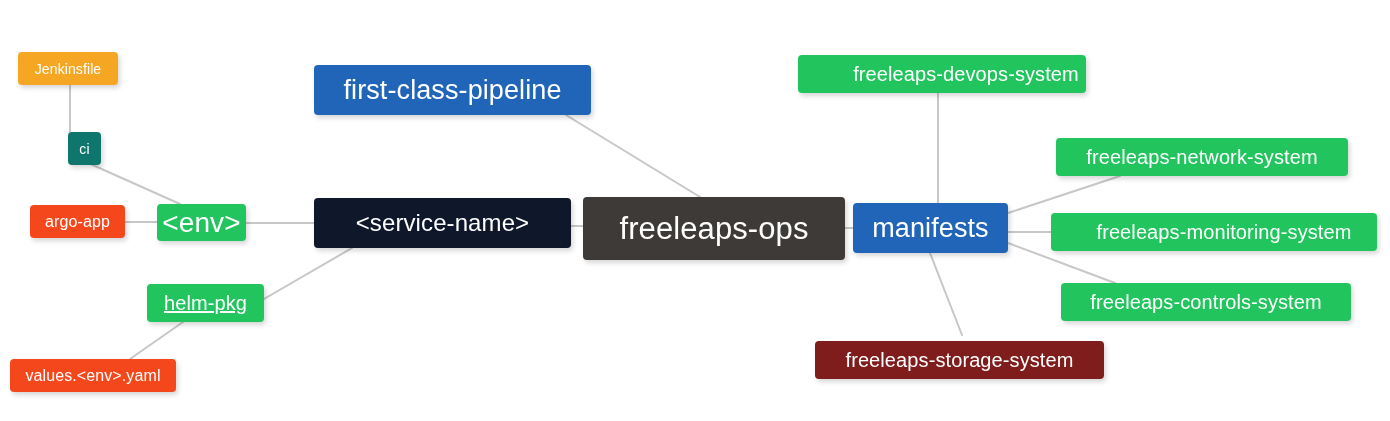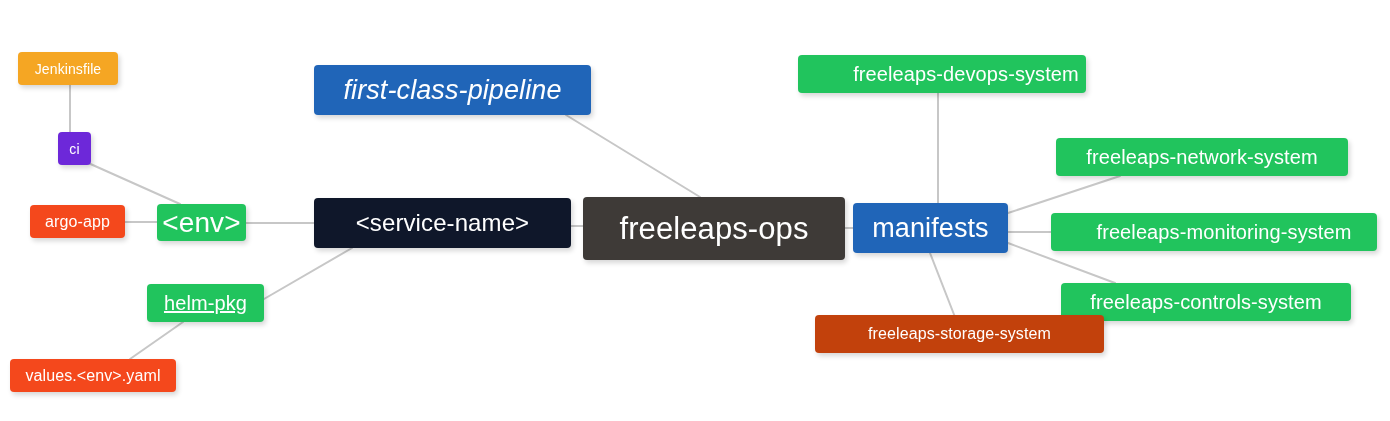--- a/index.html
+++ b/index.html
@@ -46,36 +46,36 @@
       <line x1="938" y1="176" x2="938" y2="66" stroke="#c7c7c7" stroke-width="2" stroke-linecap="round"></line>
       <line x1="1008" y1="186" x2="1120" y2="149" stroke="#c7c7c7" stroke-width="2" stroke-linecap="round"></line>
       <line x1="1008" y1="205" x2="1051" y2="205" stroke="#c7c7c7" stroke-width="2" stroke-linecap="round"></line>
       <line x1="1008" y1="216" x2="1115" y2="256" stroke="#c7c7c7" stroke-width="2" stroke-linecap="round"></line>
       <line x1="930" y1="226" x2="962" y2="308" stroke="#c7c7c7" stroke-width="2" stroke-linecap="round"></line>
     </svg>
   <div id="node-layer">
       <div class="node" style="left: 18px; top: 25px; width: 100px; height: 33px; background: rgb(245, 166, 35); font-size: 14px;">
         <span class="node-label">Jenkinsfile</span>
       </div>
-      <div class="node" style="left: 58px; top: 105px; width: 33px; height: 33px; background: #6d28d9; font-size: 14px;">
+      <div class="node" style="left: 68px; top: 105px; width: 33px; height: 33px; background: #0f766e; font-size: 14px;">
         <span class="node-label">ci</span>
       </div>
       <div class="node" style="left: 30px; top: 178px; width: 95px; height: 33px; background: rgb(244, 72, 28); font-size: 16px;">
         <span class="node-label">argo-app</span>
       </div>
       <div class="node" style="left: 157px; top: 177px; width: 89px; height: 37px; background: rgb(33, 196, 93); font-size: 28px;">
         <span class="node-label">&lt;env&gt;</span>
       </div>
       <div class="node" style="left: 147px; top: 257px; width: 117px; height: 38px; background: rgb(33, 196, 93); font-size: 20px; text-decoration: underline;">
         <span class="node-label">helm-pkg</span>
       </div>
       <div class="node" style="left: 10px; top: 332px; width: 166px; height: 33px; background: rgb(244, 72, 28); font-size: 16px;">
         <span class="node-label">values.&lt;env&gt;.yaml</span>
       </div>
-      <div class="node" style="left: 314px; top: 38px; width: 277px; height: 50px; background: rgb(32, 101, 184); font-size: 27px; font-style: italic;">
+      <div class="node" style="left: 314px; top: 38px; width: 277px; height: 50px; background: rgb(32, 101, 184); font-size: 27px;">
         <span class="node-label">first-class-pipeline</span>
       </div>
       <div class="node" style="left: 314px; top: 171px; width: 257px; height: 50px; background: #0f172a; font-size: 24px;">
         <span class="node-label">&lt;service-name&gt;</span>
       </div>
       <div class="node" style="left: 583px; top: 170px; width: 262px; height: 63px; background: rgb(62, 58, 55); font-size: 31px;">
         <span class="node-label">freeleaps-ops</span>
       </div>
       <div class="node" style="left: 853px; top: 176px; width: 155px; height: 50px; background: rgb(32, 101, 184); font-size: 27px;">
         <span class="node-label">manifests</span>
@@ -85,17 +85,17 @@
       </div>
       <div class="node" style="left: 1056px; top: 111px; width: 292px; height: 38px; background: rgb(33, 196, 93); font-size: 20px;">
         <span class="node-label">freeleaps-network-system</span>
       </div>
       <div class="node" style="left: 1051px; top: 186px; width: 326px; height: 38px; background: rgb(33, 196, 93); font-size: 20px; padding-left: 20px;">
         <span class="node-label">freeleaps-monitoring-system</span>
       </div>
       <div class="node" style="left: 1061px; top: 256px; width: 290px; height: 38px; background: rgb(33, 196, 93); font-size: 20px;">
         <span class="node-label">freeleaps-controls-system</span>
       </div>
-      <div class="node" style="left: 815px; top: 288px; width: 289px; height: 38px; background: #c2410c; font-size: 16px;">
+      <div class="node" style="left: 815px; top: 314px; width: 289px; height: 38px; background: #7f1d1d; font-size: 20px;">
         <span class="node-label">freeleaps-storage-system</span>
       </div>
     </div>
 </div>
 
 </body></html>

